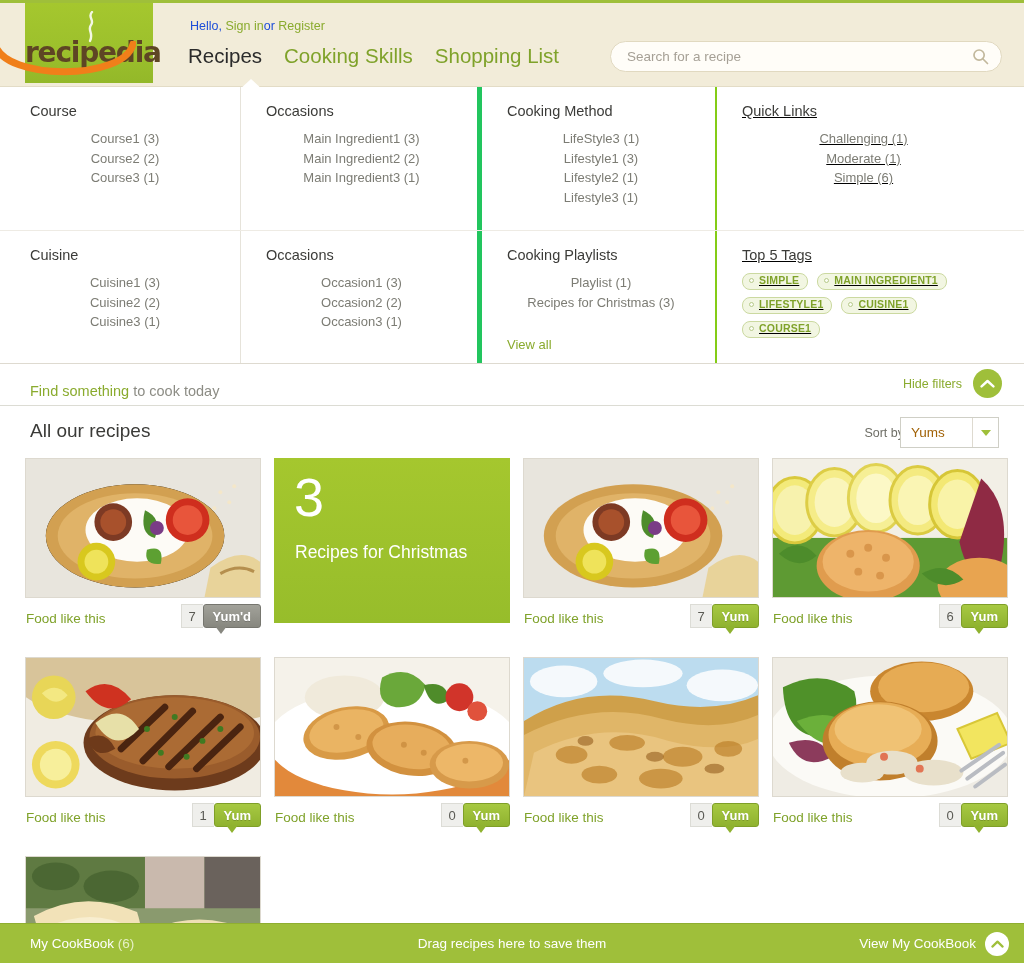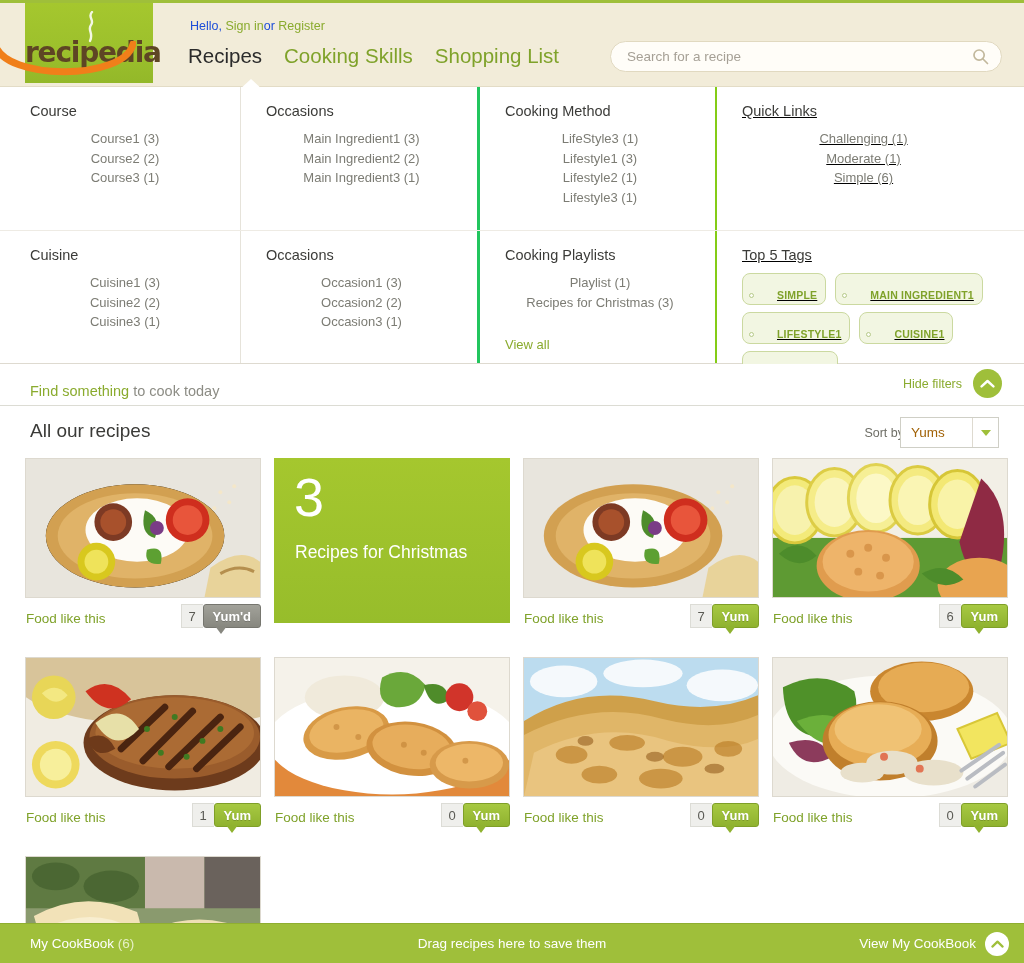--- a/index.html
+++ b/index.html
@@ -98,42 +98,42 @@
     padding: 0;
   }
   .filter-row.top { height: 143px; }
   .filter-row.bottom { height: 133px; border-top: 1px solid #eeebe4; }
   .fcol {
     position: relative;
     padding: 16px 20px 0 0;
   }
   .fcol.c1 { width: 240px; padding-left: 30px; }
   .fcol.c2 { width: 237px; padding-left: 25px; border-left: 1px solid #e6e3da; }
-  .fcol.c3 { width: 238px; padding-left: 25px; border-left: 3px solid #22c55e; }
+  .fcol.c3 { width: 238px; padding-left: 25px; border-left: 5px solid #22c55e; }
   .fcol.c4 { width: 290px; padding-left: 25px; border-left: 2px solid #84cc16; text-decoration: underline; }
   .fcol-title {
     font-size: 14.5px; color: #3b3b38; margin-bottom: 10px;
   }
   .fcol-link {
     display: block;
     font-size: 13px; color: #7c7c74; text-decoration: none;
     line-height: 19.5px;
     cursor: pointer;
   }
   .view-all {
     position: absolute; left: 25px; bottom: 11px;
     font-size: 13px; color: #8aab2e; text-decoration: none; cursor: pointer;
   }
   .tags { display: flex; flex-wrap: wrap; gap: 7px 9px; margin-top: 2px; }
   .tag {
-    display: inline-flex; align-items: center; gap: 23px;
+    display: inline-flex; align-items: center; gap: 5px;
     background: #f2f6e2;
     border: 1px solid #cbd9a0;
     border-radius: 8px;
-    padding: 15px 8px 3px 6px;
+    padding: 0 8px 3px 6px;
     font-size: 10.5px; font-weight: 700; color: #7fa22a;
     letter-spacing: 0.2px;
     cursor: pointer;
   }
   .tag-dot {
     width: 5px; height: 5px; border-radius: 50%;
     border: 1px solid #b6c98a; background: #fbfdf4;
   }
 
   

